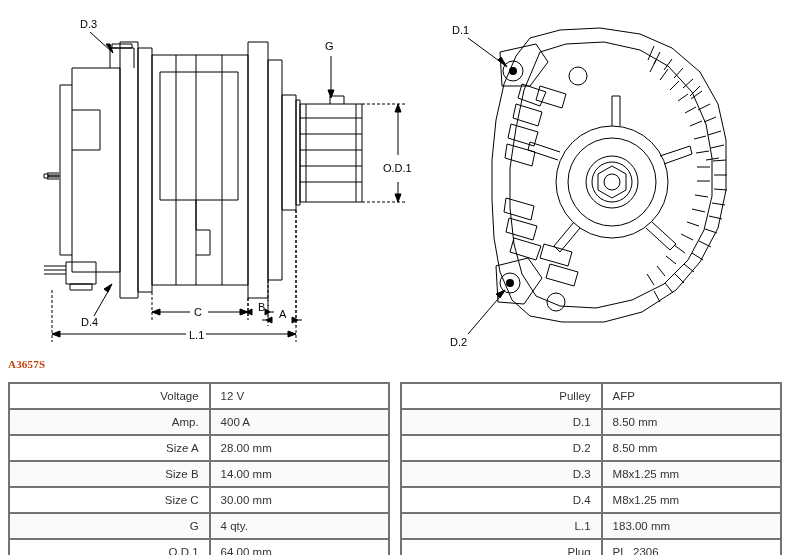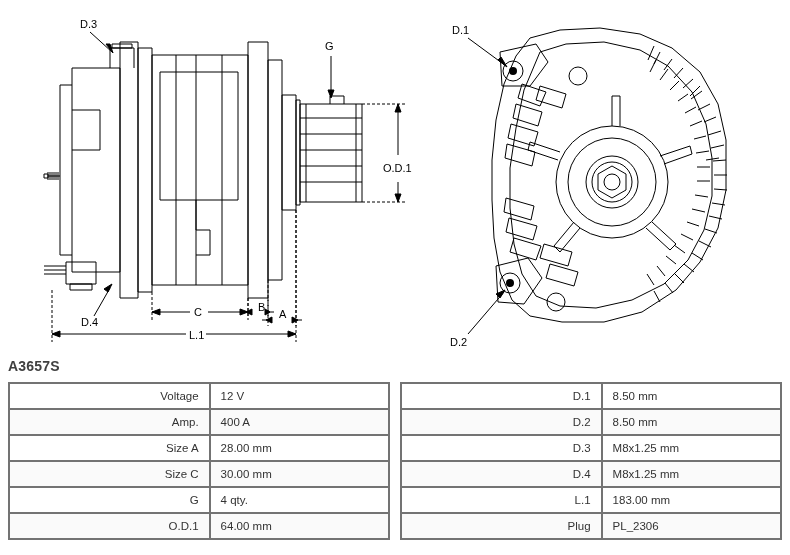--- a/index.html
+++ b/index.html
@@ -22,24 +22,25 @@
   }
   .drawing-svg {
     position: absolute;
     top: 0;
     left: 0;
   }
   .part-number {
     position: absolute;
     top: 358px;
     left: 8px;
-    font-size: 14px;
+    font-size: 11px;
     font-weight: bold;
-    color: #404040;
+    color: #c2410c;
     letter-spacing: 0.2px;
+    font-family: Liberation Serif, serif;
   }
   .spec-tables {
     position: absolute;
     top: 382px;
     left: 8px;
     width: 774px;
     display: flex;
     gap: 10px;
   }
   table.spec {
@@ -266,37 +267,45 @@
       </tr>
       <tr>
         <td class="label">Amp.</td>
         <td class="value">400 A</td>
       </tr>
       <tr>
         <td class="label">Size A</td>
         <td class="value">28.00 mm</td>
       </tr>
       <tr>
+        <td class="label">Size B</td>
+        <td class="value">14.00 mm</td>
+      </tr>
+      <tr>
         <td class="label">Size C</td>
         <td class="value">30.00 mm</td>
       </tr>
       <tr>
         <td class="label">G</td>
         <td class="value">4 qty.</td>
       </tr>
       <tr>
         <td class="label">O.D.1</td>
         <td class="value">64.00 mm</td>
       </tr>
     </tbody>
   </table>
 
   <table class="spec">
     <tbody>
       <tr>
+        <td class="label">Pulley</td>
+        <td class="value">AFP</td>
+      </tr>
+      <tr>
         <td class="label">D.1</td>
         <td class="value">8.50 mm</td>
       </tr>
       <tr>
         <td class="label">D.2</td>
         <td class="value">8.50 mm</td>
       </tr>
       <tr>
         <td class="label">D.3</td>
         <td class="value">M8x1.25 mm</td>

